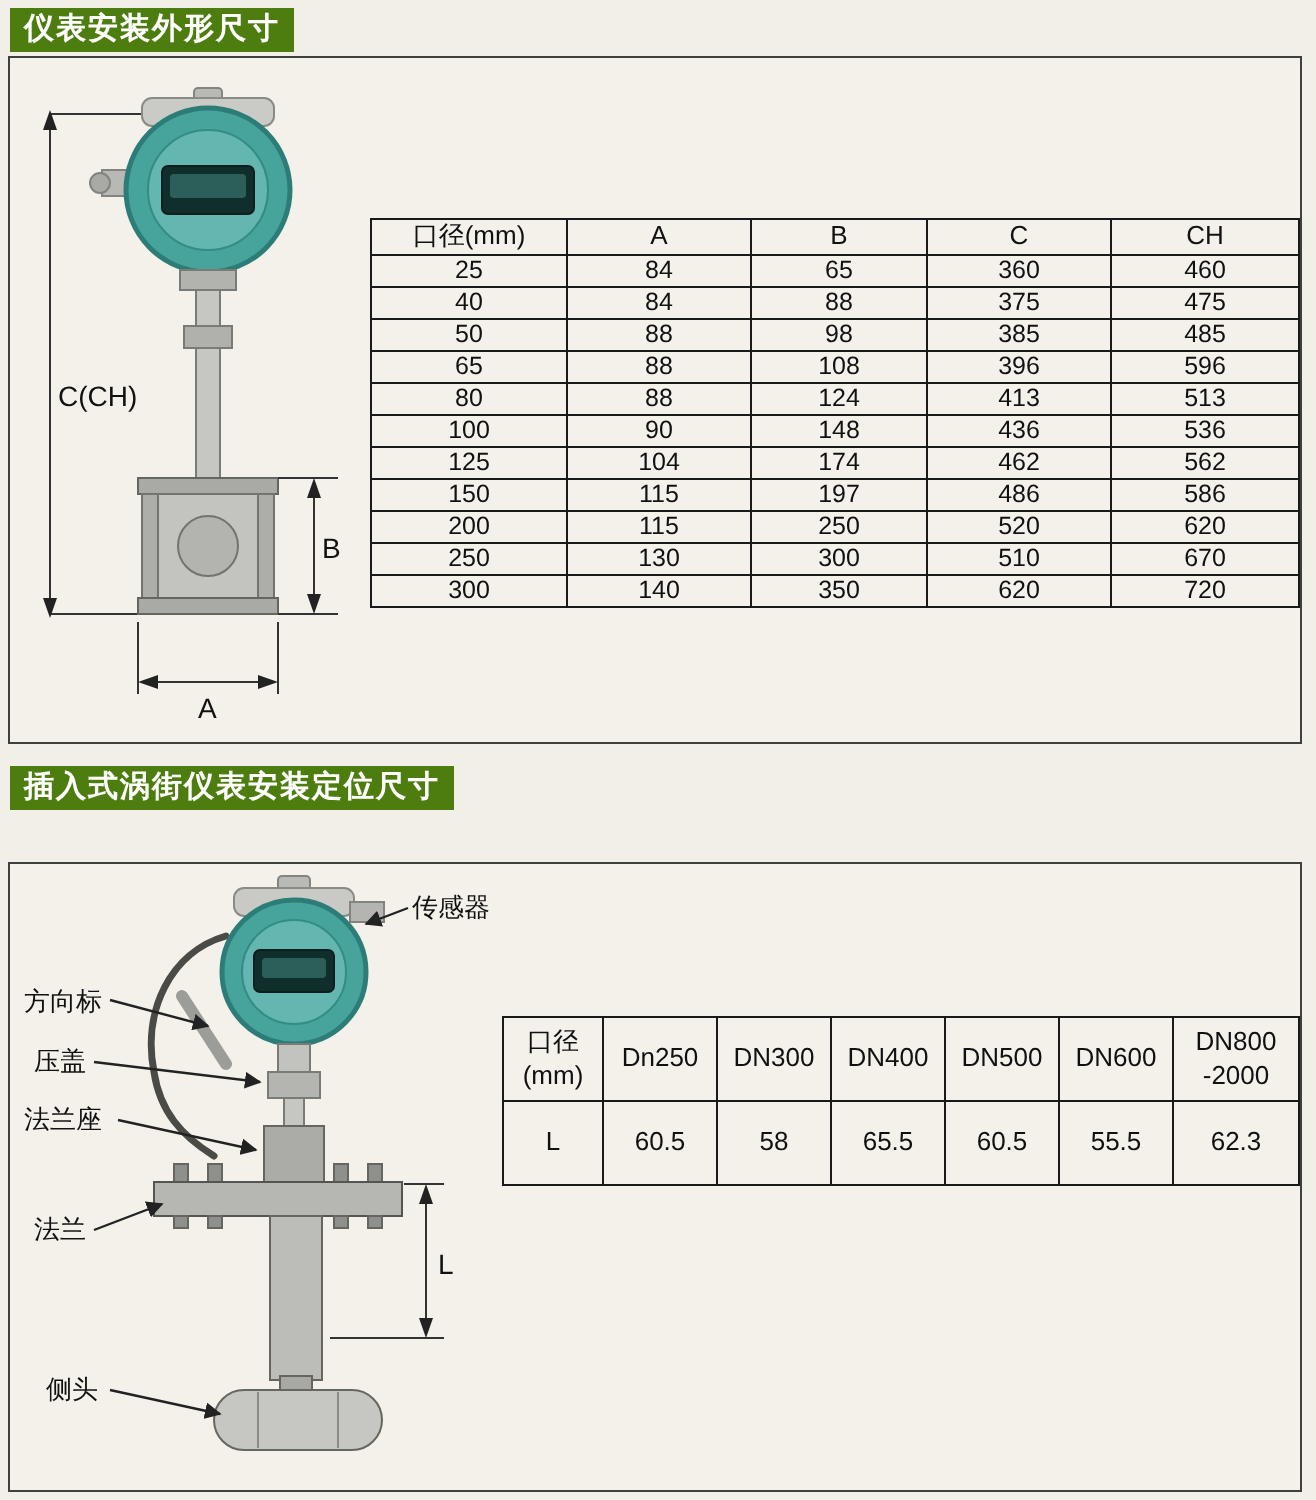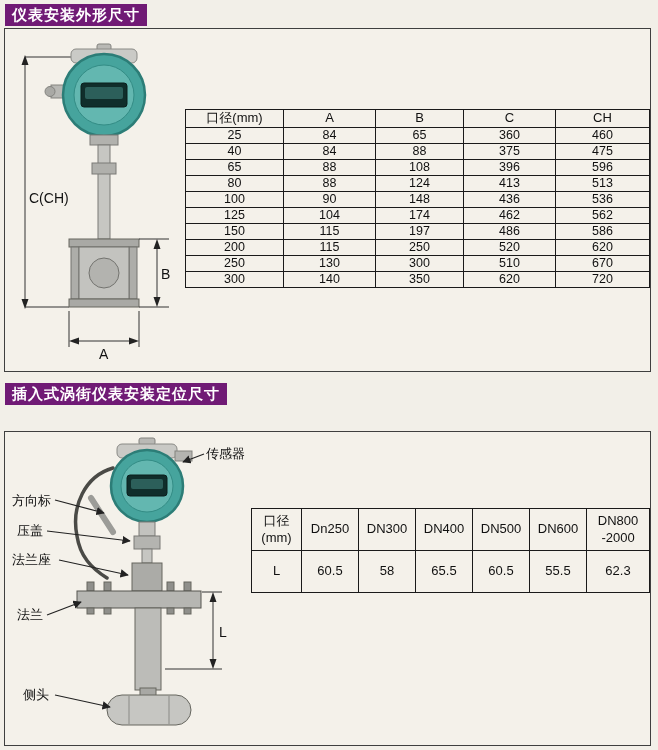--- a/index.html
+++ b/index.html
@@ -2,21 +2,21 @@
 <html><head>
 <meta charset="utf-8">
 <style>
   * { margin:0; padding:0; box-sizing:border-box; }
   html, body { background:#f2efe8; }
   body {
     width:658px; height:750px; position:relative; overflow:hidden;
     font-family:"Liberation Sans", sans-serif; color:#111;
   }
   .badge {
-    position:absolute; background:#701a75; color:#fff;
+    position:absolute; background:#4d7c0f; color:#fff;
     font-size:15px; font-weight:bold; padding:2px 7px; letter-spacing:1px;
     line-height:1.2; white-space:nowrap;
   }
   #badge1 { left:5px; top:4px; }
   #badge2 { left:5px; top:383px; }
   .box { position:absolute; border:1px solid #3f3f3f; background:#f4f1ea; }
   #box1 { left:4px; top:28px; width:647px; height:344px; }
   #box2 { left:4px; top:431px; width:647px; height:315px; }
   .svg1 { position:absolute; left:6px; top:14px; }
   .svg2 { position:absolute; left:2px; top:4px; }
@@ -120,20 +120,27 @@
           <td>460</td>
         </tr>
         <tr>
           <td>40</td>
           <td>84</td>
           <td>88</td>
           <td>375</td>
           <td>475</td>
         </tr>
         <tr>
+          <td>50</td>
+          <td>88</td>
+          <td>98</td>
+          <td>385</td>
+          <td>485</td>
+        </tr>
+        <tr>
           <td>65</td>
           <td>88</td>
           <td>108</td>
           <td>396</td>
           <td>596</td>
         </tr>
         <tr>
           <td>80</td>
           <td>88</td>
           <td>124</td>

